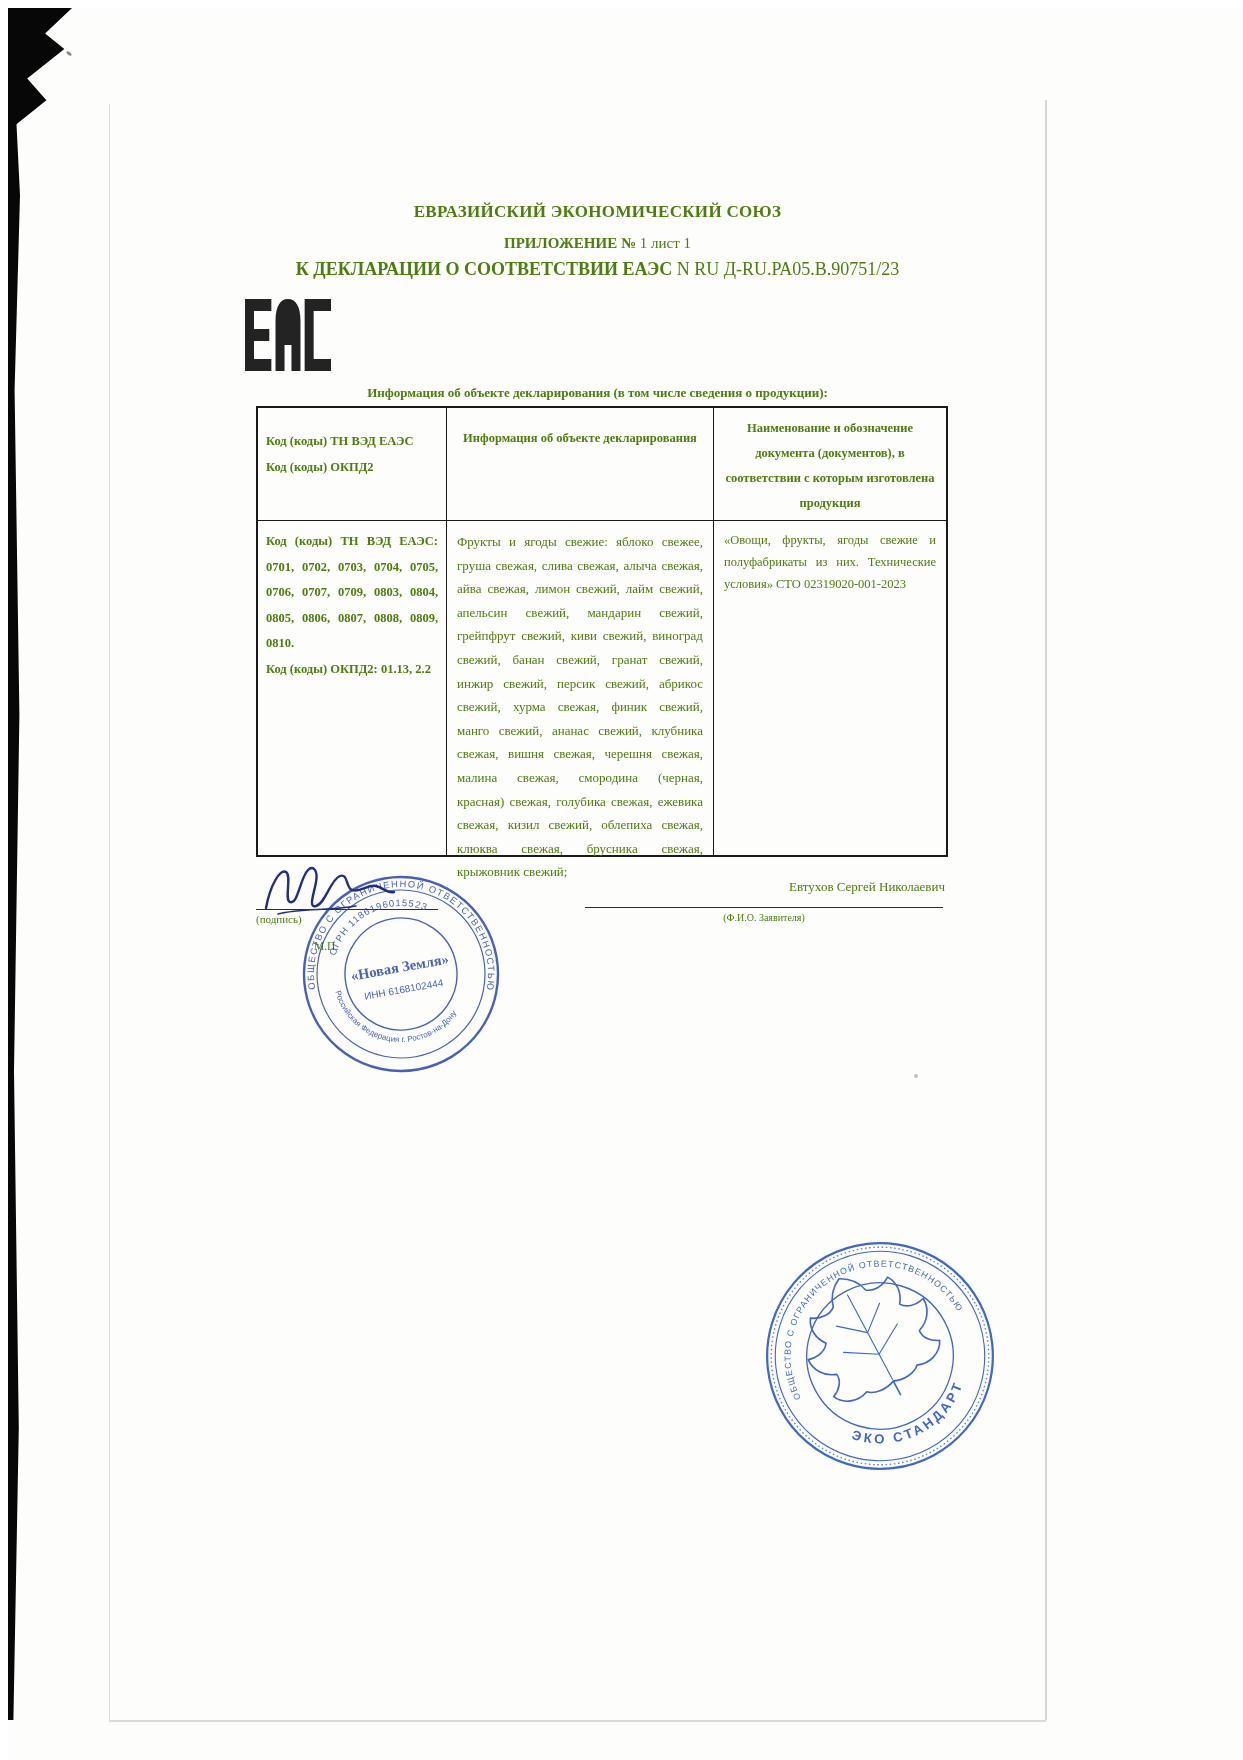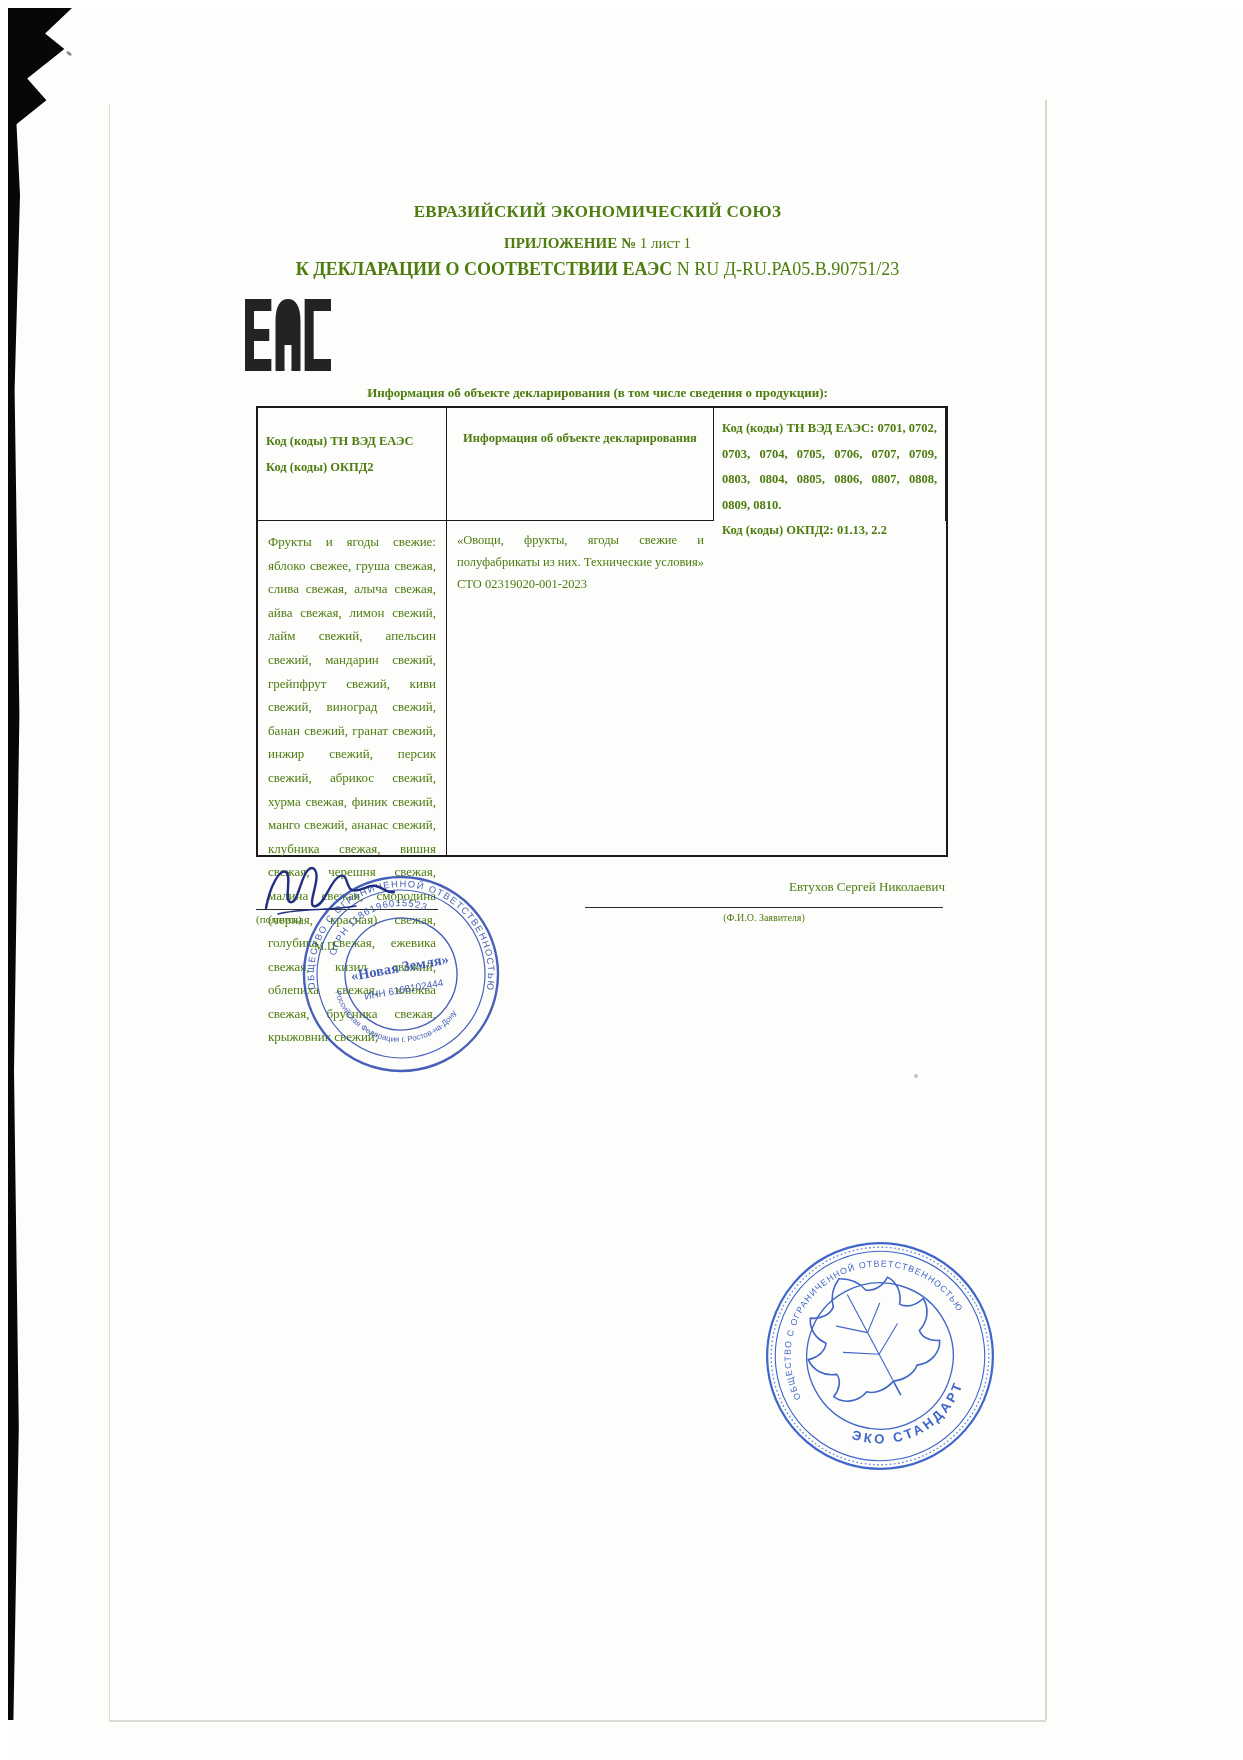--- a/index.html
+++ b/index.html
@@ -88,20 +88,21 @@
   </svg>
 
   <div class="abs tbl-caption">Информация об объекте декларирования (в том числе сведения о продукции):</div>
 
   <div class="abs doc-table">
     <div class="cell hrow h1 cc1">
       <div>Код (коды) ТН ВЭД ЕАЭС</div>
       <div>Код (коды) ОКПД2</div>
     </div>
     <div class="cell hrow h2 cc2">Информация об объекте декларирования</div>
+    <div class="cell hrow h3">Наименование и обозначение документа (документов), в соответствии с которым изготовлена продукция</div>
 
     <div class="cell b1 cc1">
       <div class="codes">Код (коды) ТН ВЭД ЕАЭС: 0701, 0702, 0703, 0704, 0705, 0706, 0707, 0709, 0803, 0804, 0805, 0806, 0807, 0808, 0809, 0810.</div>
       <div class="codes">Код (коды) ОКПД2: 01.13, 2.2</div>
     </div>
     <div class="cell b2 cc2">Фрукты и ягоды свежие: яблоко свежее, груша свежая, слива свежая, алыча свежая, айва свежая, лимон свежий, лайм свежий, апельсин свежий, мандарин свежий, грейпфрут свежий, киви свежий, виноград свежий, банан свежий, гранат свежий, инжир свежий, персик свежий, абрикос свежий, хурма свежая, финик свежий, манго свежий, ананас свежий, клубника свежая, вишня свежая, черешня свежая, малина свежая, смородина (черная, красная) свежая, голубика свежая, ежевика свежая, кизил свежий, облепиха свежая, клюква свежая, брусника свежая, крыжовник свежий;</div>
     <div class="cell b3">«Овощи, фрукты, ягоды свежие и полуфабрикаты из них. Технические условия» СТО 02319020-001-2023</div>
   </div>
 
   <svg class="abs sig-squiggle" width="140" height="70" viewBox="0 0 140 70">

